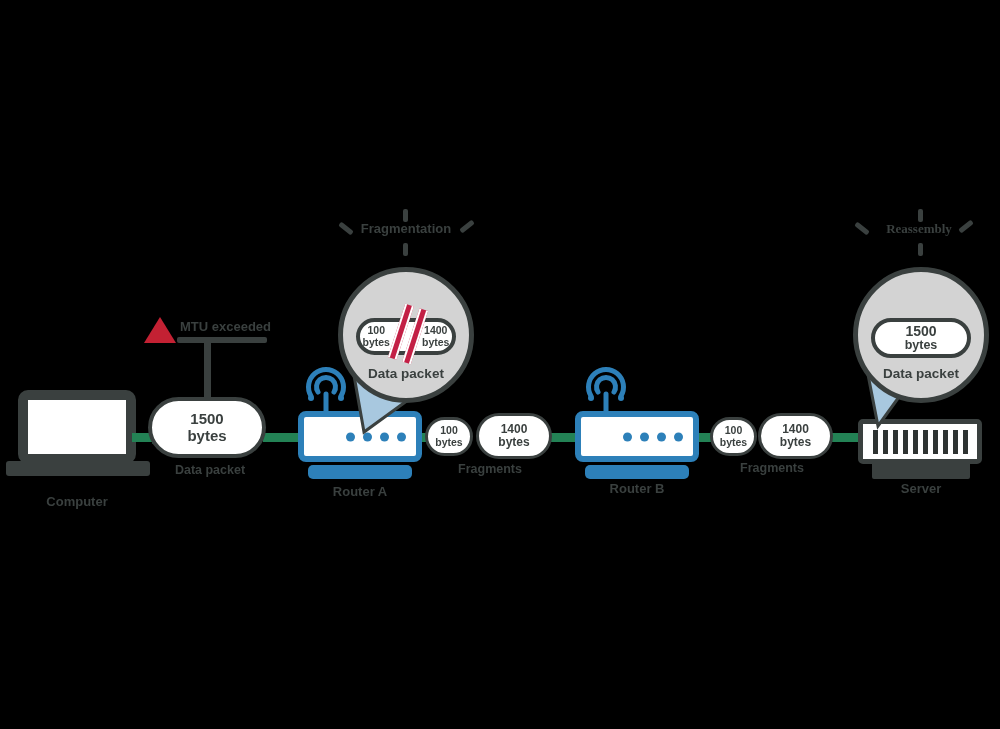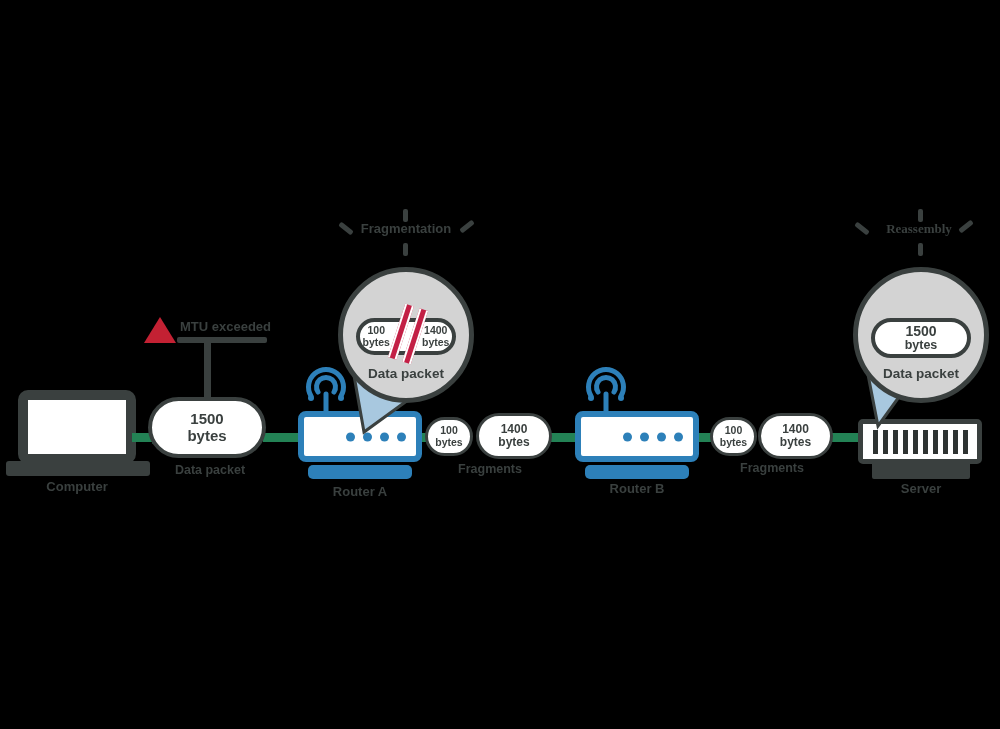--- a/index.html
+++ b/index.html
@@ -69,21 +69,21 @@
   .server-box i{width:5px;height:24px;background:#2e3332;}
   .server-base{position:absolute;left:872px;top:462px;width:98px;height:17px;background:var(--dark);border-radius:2px;}
 </style>
 </head>
 <body>
 
 <div class="stage">
 
   <div class="laptop"></div>
   <div class="laptop-base"></div>
-  <div class="lbl" style="left:16px;top:479px;width:122px;">Computer</div>
+  <div class="lbl" style="left:16px;top:494px;width:122px;">Computer</div>
 
   <div class="conn" style="left:132px;width:20px;">
       <i class="arrow"></i>
     </div>
   <div class="conn" style="left:263px;width:38px;">
       <i class="arrow"></i>
     </div>
   <div class="conn" style="left:417px;width:12px;">
       <i class="arrow"></i>
     </div>

